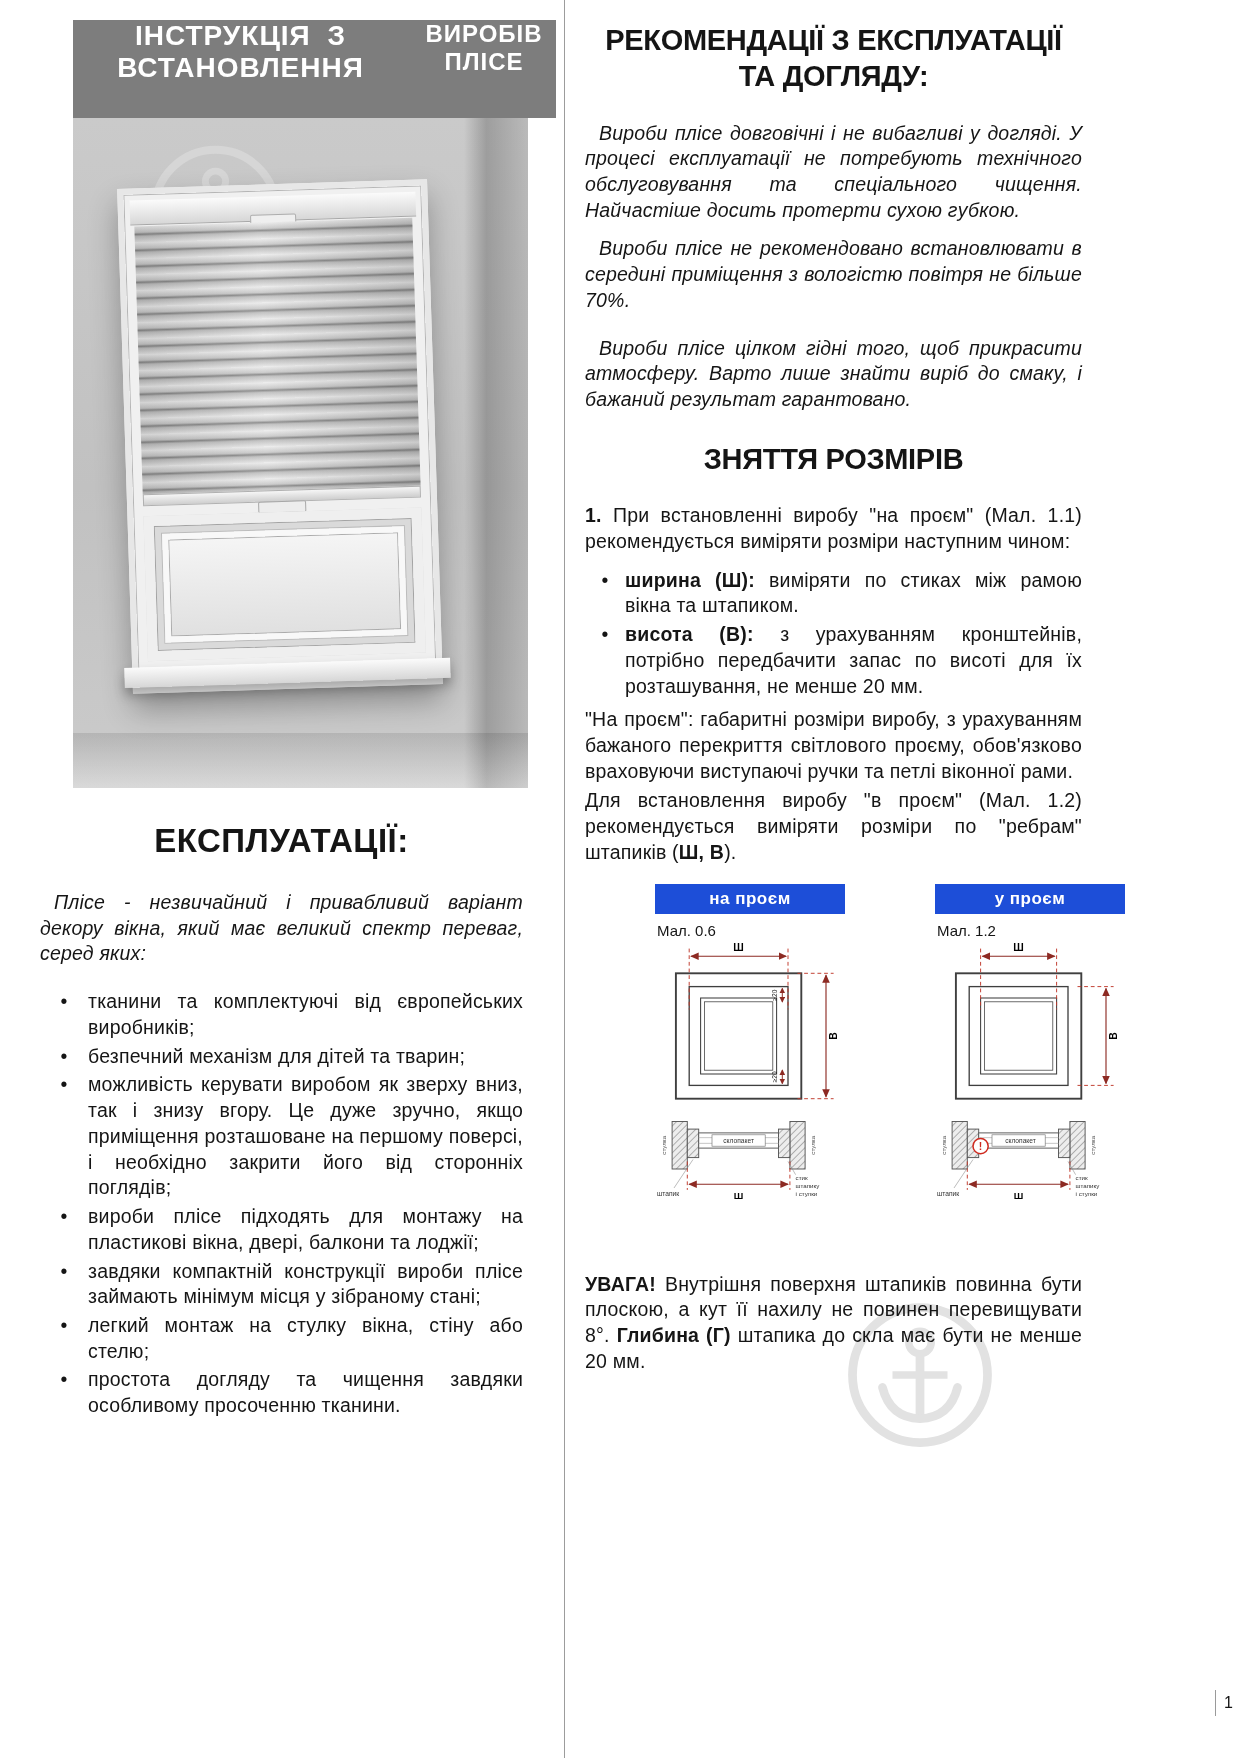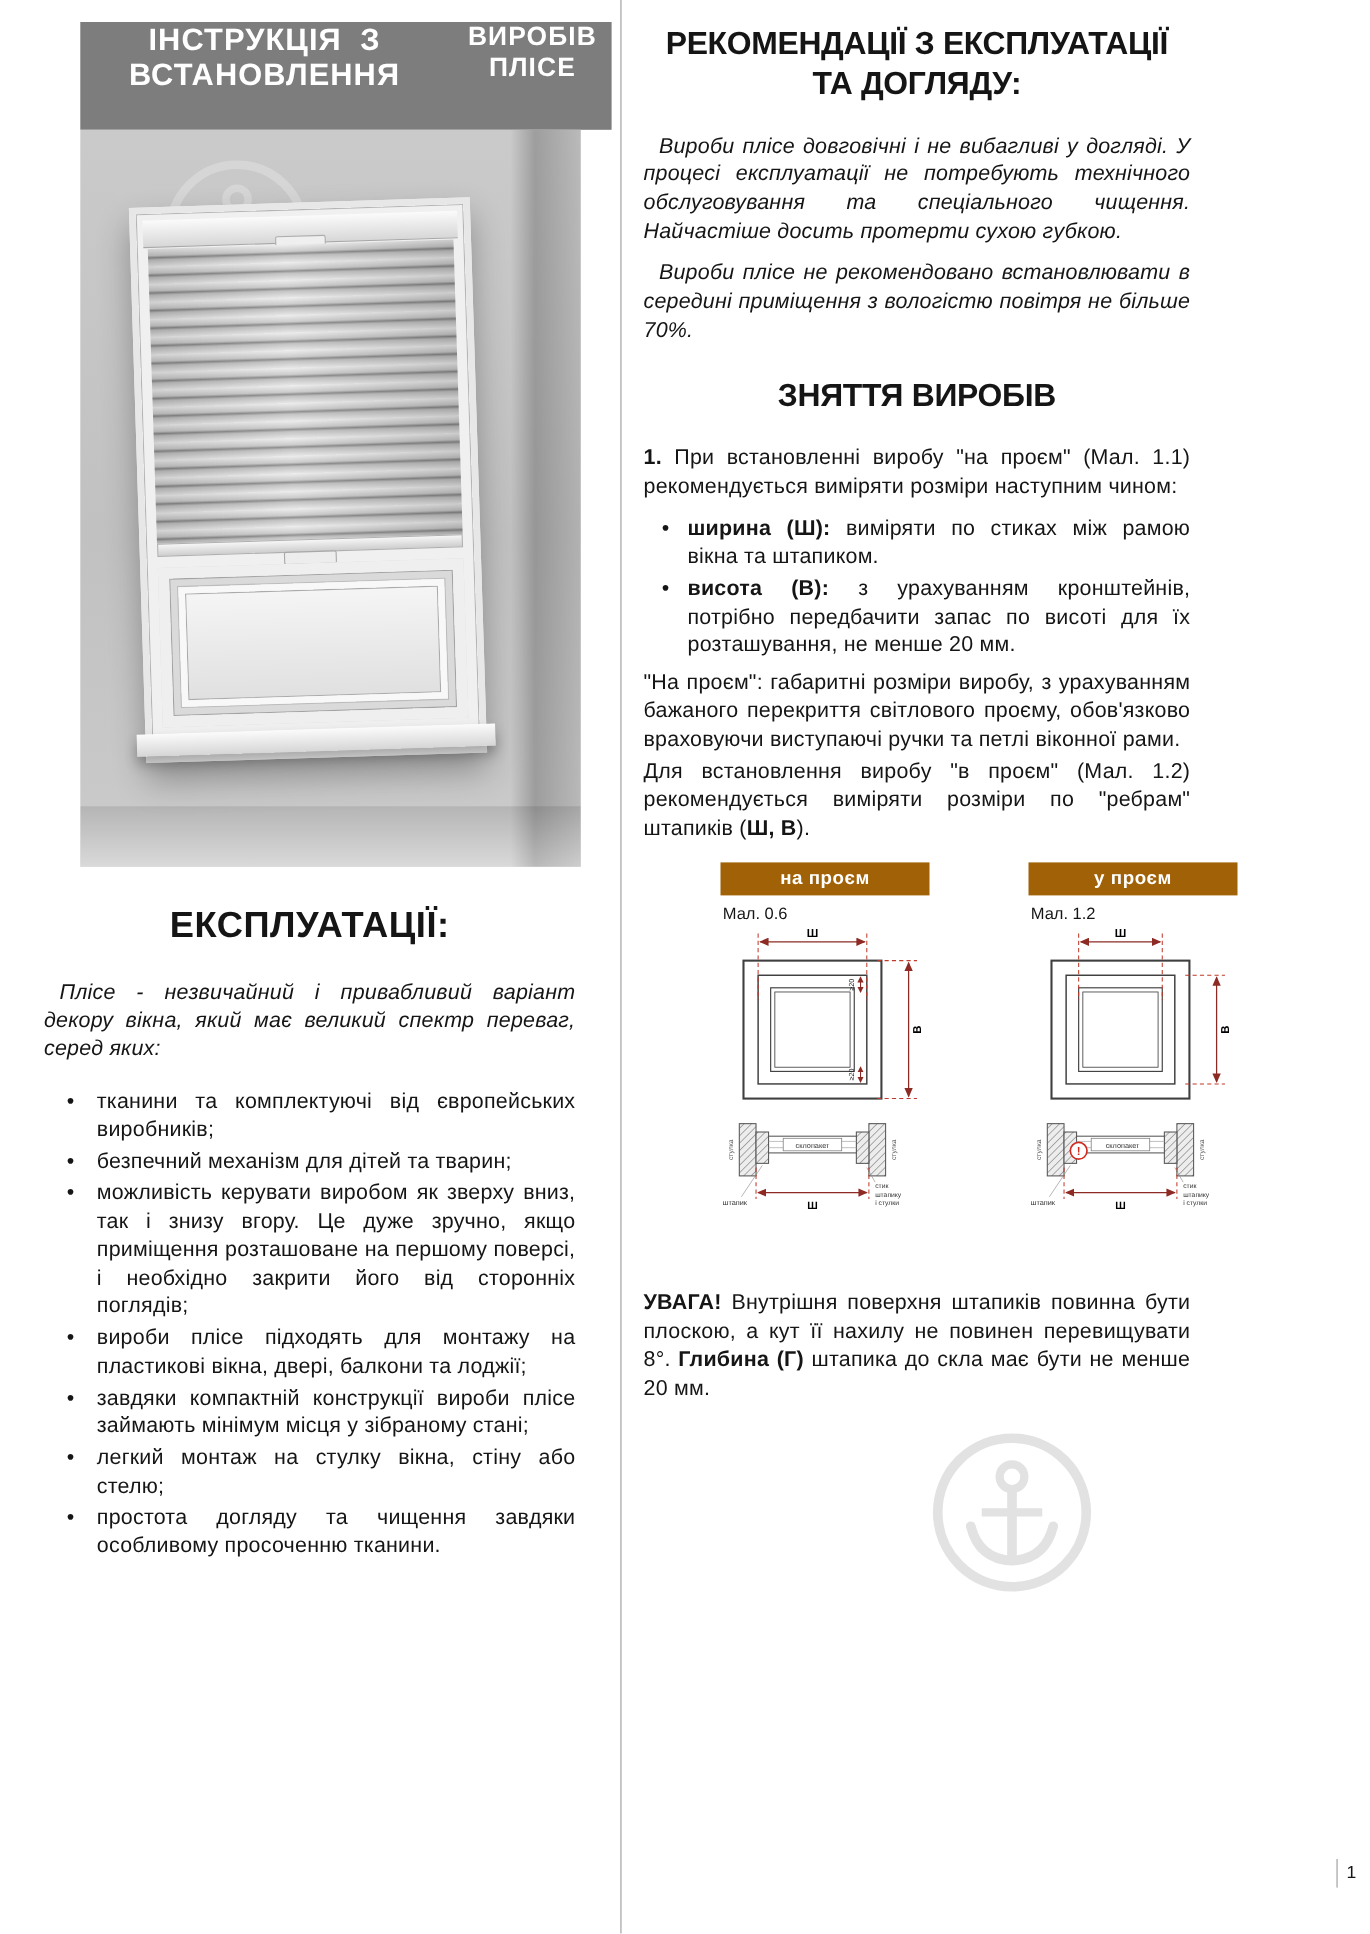--- a/index.html
+++ b/index.html
@@ -67,21 +67,21 @@
 
   
   .rcol { position:absolute; left:585px; top:22px; width:540px; z-index:1; }
   .rcol .txt { width:497px; }
   .sec-title { width:497px; text-align:center; font-size:29px; font-weight:bold;
     line-height:1.25; letter-spacing:-.3px; margin:0 0 26px; }
   .measure-title { margin-top:28px; }
 
   .diagrams { width:470px; margin:18px 0 0 70px; display:flex; gap:90px; }
   .panel { width:190px; }
-  .panel-tab { height:30px; background:#a16207; color:#fff; font-weight:bold; font-size:17px;
+  .panel-tab { height:30px; background:#1d4ed8; color:#fff; font-weight:bold; font-size:17px;
     display:flex; align-items:center; justify-content:center; letter-spacing:.5px; }
   .fig-label { font-size:15px; margin:8px 0 2px 2px; }
   .panel svg { display:block; width:190px; height:285px; font-family:"Liberation Sans", sans-serif; }
 
   .attention { margin-top:46px; }
 
   .pagenum { position:absolute; right:12px; bottom:42px; display:flex; align-items:center; gap:8px;
     font-size:16px; z-index:2; }
   .pagenum .bar { width:1px; height:26px; background:#9a9a9a; }
 </style>
@@ -159,22 +159,23 @@
   </div>
 
   <div class="rcol">
 
     <h2 class="sec-title">
       <span>РЕКОМЕНДАЦІЇ З ЕКСПЛУАТАЦІЇ</span><br>
       <span>ТА ДОГЛЯДУ:</span>
     </h2>
     <p class="jp ind txt">Вироби плісе довговічні і не вибагливі у догляді. У процесі експлуатації не потребують технічного обслуговування та спеціального чищення. Найчастіше досить протерти сухою губкою.</p>
     <p class="jp ind txt">Вироби плісе не рекомендовано встановлювати в середині приміщення з вологістю повітря не більше 70%.</p>
-
-    <h2 class="sec-title measure-title">ЗНЯТТЯ ВИРОБІВ</h2>
+    <p class="jp ind txt" style="margin-top:22px;">Вироби плісе цілком гідні того, щоб прикрасити атмосферу. Варто лише знайти виріб до смаку, і бажаний результат гарантовано.</p>
+
+    <h2 class="sec-title measure-title">ЗНЯТТЯ РОЗМІРІВ</h2>
 
     <p class="jp txt"><b>1.</b><span> При встановленні виробу "на проєм" (Мал. 1.1) рекомендується виміряти розміри наступним чином:</span></p>
 
     <ul class="blist txt">
       <li>
           <span class="mark">•</span>
           <span class="btxt"><b>ширина (Ш):</b><span> виміряти по стиках між рамою вікна та штапиком.</span></span>
         </li>
       <li>
           <span class="mark">•</span>

